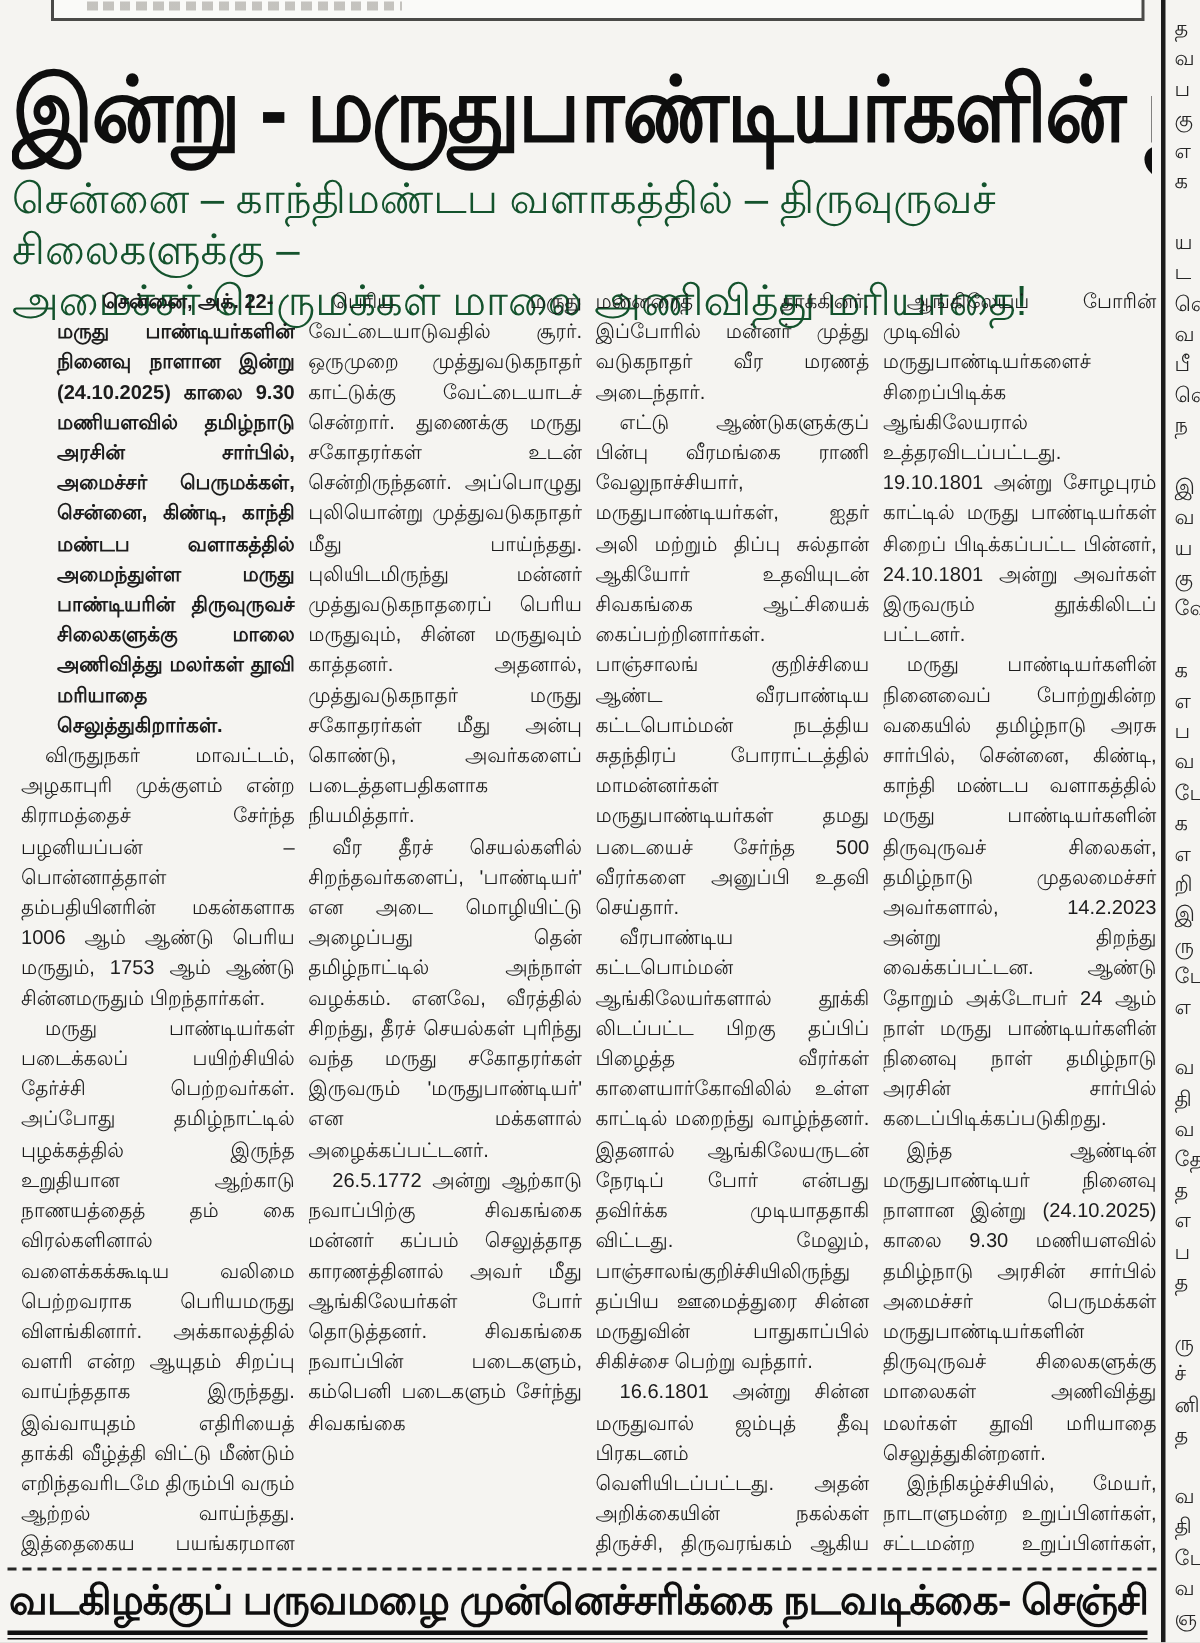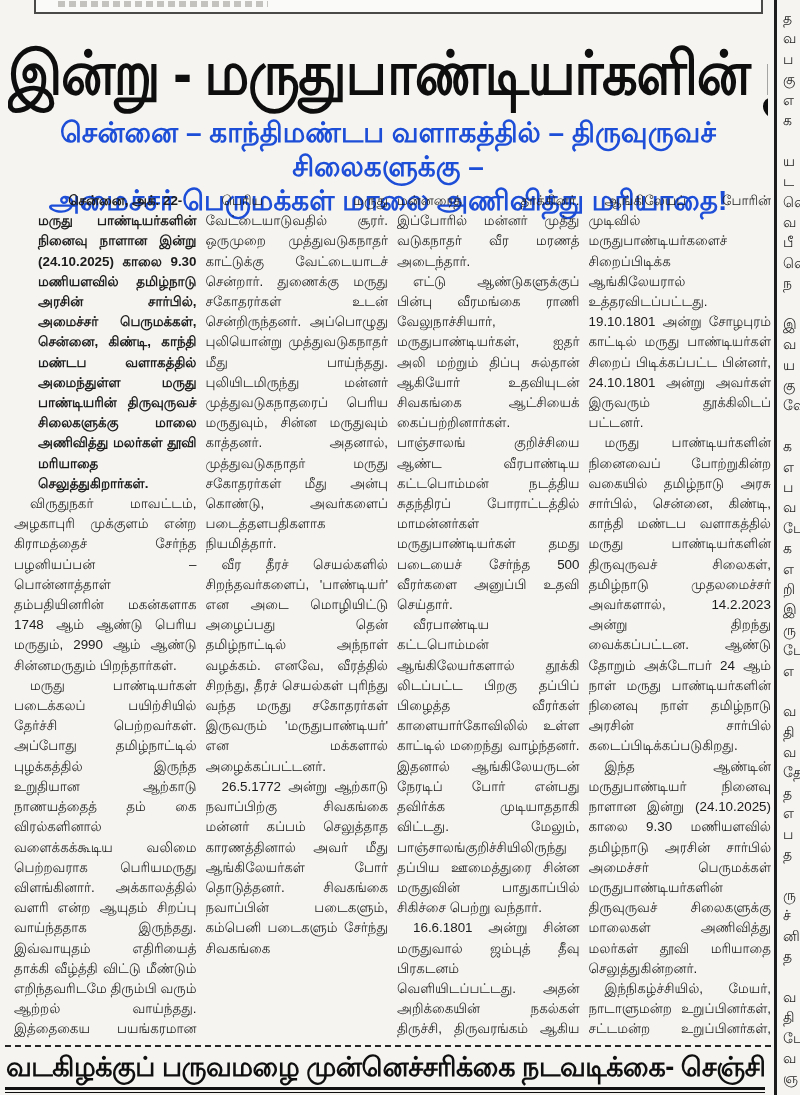--- a/index.html
+++ b/index.html
@@ -28,22 +28,22 @@
   }
   .strip .frag { height:20.4px; }
 
   .headline {
     position:absolute; left:8px; top:38px; width:760px; text-align:center;
     font-size:56px; font-weight:900; letter-spacing:-1.5px; color:#0e0e0e;
     transform:scaleY(1.08); transform-origin:top;
     white-space:nowrap; overflow:hidden;
   }
   .subhead {
-    position:absolute; left:8px; top:116px; width:760px; text-align:center;
-    font-size:28px; font-weight:700; line-height:34px; color:#1d4ed8;
+    position:absolute; left:8px; top:116px; width:760px; text-align:left;
+    font-size:28px; font-weight:400; line-height:34px; color:#14532d;
   }
   .body-columns {
     position:absolute; left:14px; top:191px; width:757px; height:852px;
     display:flex; gap:9px;
   }
   .col {
     flex:1 1 0; overflow:hidden; text-align:justify;
     font-size:13.4px; line-height:20.2px; color:#1c1c1c;
   }
   .col p { margin:0; text-indent:16px; }
@@ -78,21 +78,21 @@
 
   <div class="subhead">
     <div>சென்னை – காந்திமண்டப வளாகத்தில் – திருவுருவச் சிலைகளுக்கு –</div>
     <div>அமைச்சர் பெருமக்கள் மாலை அணிவித்து மரியாதை!</div>
   </div>
 
   <div class="body-columns">
     <div class="col">
         <p class="dateline">சென்னை, அக். 22-</p>
         <p class="lead">மருது பாண்டியர்களின் நினைவு நாளான இன்று (24.10.2025) காலை 9.30 மணியளவில் தமிழ்நாடு அரசின் சார்பில், அமைச்சர் பெருமக்கள், சென்னை, கிண்டி, காந்தி மண்டப வளாகத்தில் அமைந்துள்ள மருது பாண்டியரின் திருவுருவச் சிலைகளுக்கு மாலை அணிவித்து மலர்கள் தூவி மரியாதை செலுத்துகிறார்கள்.</p>
-        <p class="">விருதுநகர் மாவட்டம், அழகாபுரி முக்குளம் என்ற கிராமத்தைச் சேர்ந்த பழனியப்பன் – பொன்னாத்தாள் தம்பதியினரின் மகன்களாக 1748 ஆம் ஆண்டு பெரிய மருதும், 2990 ஆம் ஆண்டு சின்னமருதும் பிறந்தார்கள்.</p>
+        <p class="">விருதுநகர் மாவட்டம், அழகாபுரி முக்குளம் என்ற கிராமத்தைச் சேர்ந்த பழனியப்பன் – பொன்னாத்தாள் தம்பதியினரின் மகன்களாக 1006 ஆம் ஆண்டு பெரிய மருதும், 1753 ஆம் ஆண்டு சின்னமருதும் பிறந்தார்கள்.</p>
         <p class="">மருது பாண்டியர்கள் படைக்கலப் பயிற்சியில் தேர்ச்சி பெற்றவர்கள். அப்போது தமிழ்நாட்டில் புழக்கத்தில் இருந்த உறுதியான ஆற்காடு நாணயத்தைத் தம் கை விரல்களினால் வளைக்கக்கூடிய வலிமை பெற்றவராக பெரியமருது விளங்கினார். அக்காலத்தில் வளரி என்ற ஆயுதம் சிறப்பு வாய்ந்ததாக இருந்தது. இவ்வாயுதம் எதிரியைத் தாக்கி வீழ்த்தி விட்டு மீண்டும் எறிந்தவரிடமே திரும்பி வரும் ஆற்றல் வாய்ந்தது. இத்தைகைய பயங்கரமான வளரி ஆயுதத்தைத் திறமையாகப் பயன்படுத்துவதில் மருது பாண்டியர்கள் சிறந்து விளங்கினர்.</p>
       </div>
     <div class="col">
         <p class="">பெரிய மருது வேட்டையாடுவதில் சூரர். ஒருமுறை முத்துவடுகநாதர் காட்டுக்கு வேட்டையாடச் சென்றார். துணைக்கு மருது சகோதரர்கள் உடன் சென்றிருந்தனர். அப்பொழுது புலியொன்று முத்துவடுகநாதர் மீது பாய்ந்தது. புலியிடமிருந்து மன்னர் முத்துவடுகநாதரைப் பெரிய மருதுவும், சின்ன மருதுவும் காத்தனர். அதனால், முத்துவடுகநாதர் மருது சகோதரர்கள் மீது அன்பு கொண்டு, அவர்களைப் படைத்தளபதிகளாக நியமித்தார்.</p>
         <p class="">வீர தீரச் செயல்களில் சிறந்தவர்களைப், 'பாண்டியர்' என அடை மொழியிட்டு அழைப்பது தென் தமிழ்நாட்டில் அந்நாள் வழக்கம். எனவே, வீரத்தில் சிறந்து, தீரச் செயல்கள் புரிந்து வந்த மருது சகோதரர்கள் இருவரும் 'மருதுபாண்டியர்' என மக்களால் அழைக்கப்பட்டனர்.</p>
         <p class="">26.5.1772 அன்று ஆற்காடு நவாப்பிற்கு சிவகங்கை மன்னர் கப்பம் செலுத்தாத காரணத்தினால் அவர் மீது ஆங்கிலேயர்கள் போர் தொடுத்தனர். சிவகங்கை நவாப்பின் படைகளும், கம்பெனி படைகளும் சேர்ந்து சிவகங்கை</p>
       </div>
     <div class="col">
         <p class="cont">மன்னரைத் தாக்கினர். இப்போரில் மன்னர் முத்து வடுகநாதர் வீர மரணத் அடைந்தார்.</p>
         <p class="">எட்டு ஆண்டுகளுக்குப் பின்பு வீரமங்கை ராணி வேலுநாச்சியார், மருதுபாண்டியர்கள், ஐதர் அலி மற்றும் திப்பு சுல்தான் ஆகியோர் உதவியுடன் சிவகங்கை ஆட்சியைக் கைப்பற்றினார்கள். பாஞ்சாலங் குறிச்சியை ஆண்ட வீரபாண்டிய கட்டபொம்மன் நடத்திய சுதந்திரப் போராட்டத்தில் மாமன்னர்கள் மருதுபாண்டியர்கள் தமது படையைச் சேர்ந்த 500 வீரர்களை அனுப்பி உதவி செய்தார்.</p>

